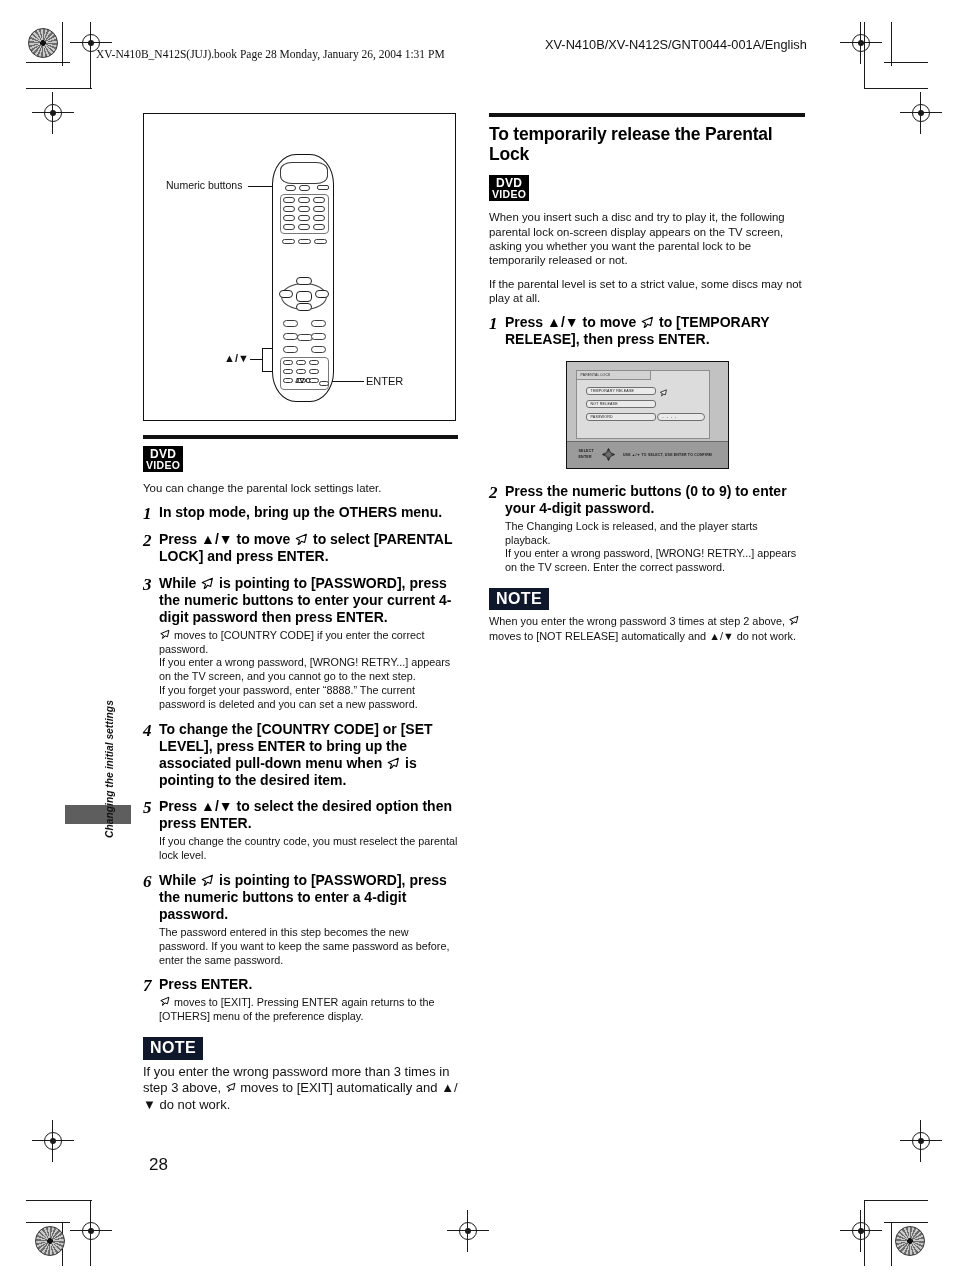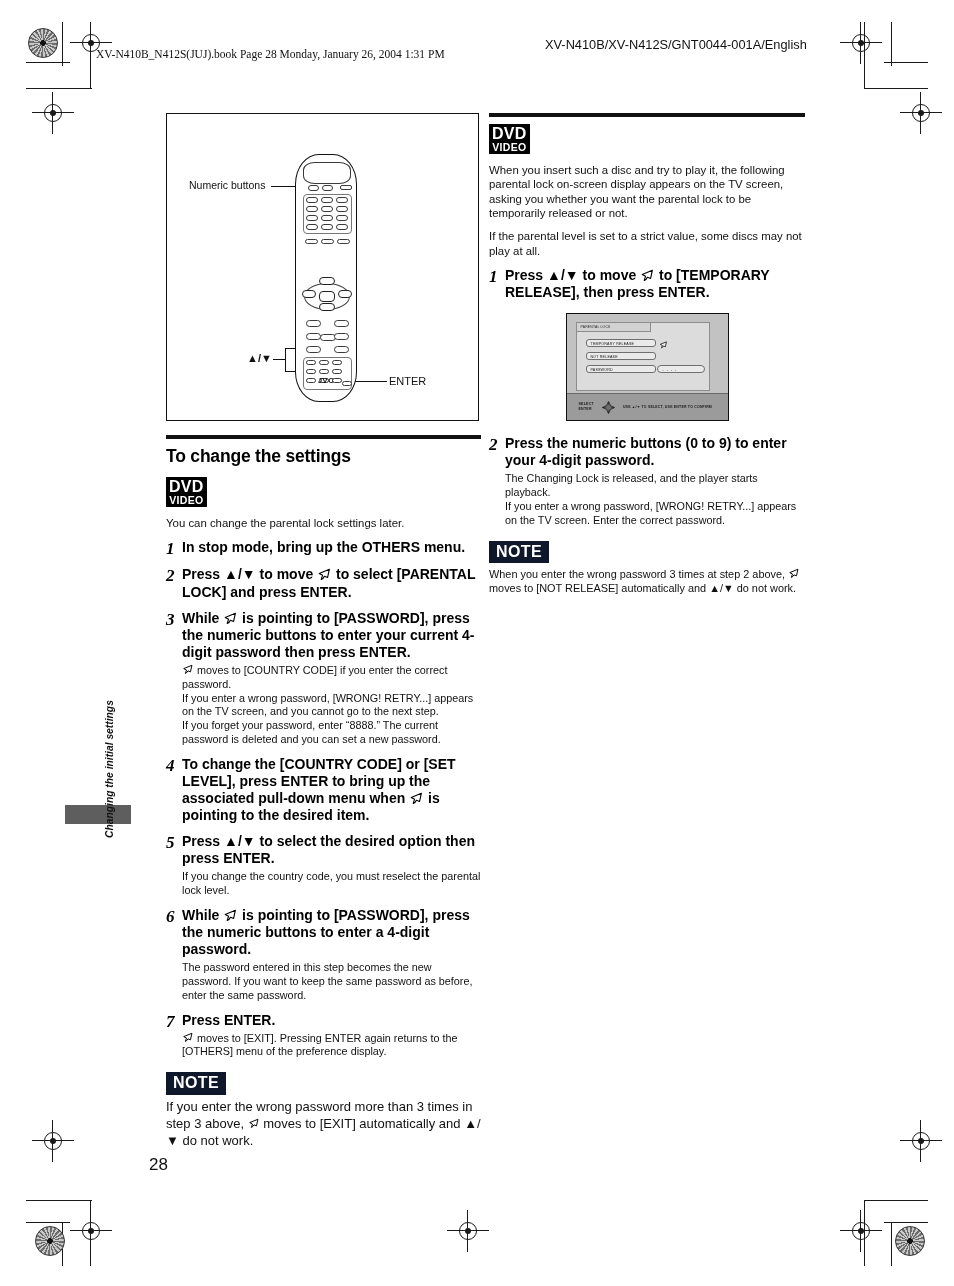--- a/index.html
+++ b/index.html
@@ -46,21 +46,21 @@
     font-family:"Liberation Serif", serif;
     font-size:11.5px; color:#111; white-space:nowrap;
   }
   .model-line {
     position:absolute; left:545px; top:37px;
     font-size:12.8px; color:#111; white-space:nowrap;
     font-family:"Liberation Sans", sans-serif;
   }
 
   
-  .col-left  { position:absolute; left:166px; top:113px; width:315px; }
+  .col-left  { position:absolute; left:143px; top:113px; width:315px; }
   .col-right { position:absolute; left:489px; top:113px; width:316px; }
 
   
   .fig-box {
     position:relative; width:313px; height:308px;
     border:1.4px solid #111; background:#fff;
   }
   .fig-label {
     position:absolute; font-size:10.5px; color:#111; white-space:nowrap;
   }
@@ -106,21 +106,21 @@
     margin:0 0 11px 0; line-height:1.15; color:#000;
   }
 
   
   .dvdlogo {
     display:inline-block; background:#000; color:#fff;
     padding:1.5px 3px 2px 3px; line-height:1.0;
     font-family:"Liberation Sans", sans-serif;
     font-weight:bold; letter-spacing:0.3px; margin-bottom:9px;
   }
-  .dvdlogo .l1 { font-size:16px; display:block; text-align:center; }
+  .dvdlogo .l1 { font-size:12px; display:block; text-align:center; }
   .dvdlogo .l2 { font-size:10.5px; display:block; text-align:center; }
 
   
   p.body {
     font-size:11.4px; line-height:1.26; margin:0 0 9px 0; color:#111;
   }
   p.sub {
     font-size:10.8px; line-height:1.28; margin:3px 0 0 0; color:#111;
   }
 
@@ -345,21 +345,20 @@
       <div class="btn" style="left:23px; top:223px; width:10px; height:5px;"></div>
       <div class="btn" style="left:36px; top:223px; width:10px; height:5px;"></div>
       <div class="btn" style="left:46px; top:226px; width:10px; height:5px;"></div>
 
       <div class="jvc">JVC</div>
     </div>
   </div>
 
   
   <div class="rule-thick" style="margin-top:14px;"></div>
-  <h2 class="sec">To change the settings</h2>
 
   <div class="dvdlogo">
     <span class="l1">DVD</span>
     <span class="l2">VIDEO</span>
   </div>
 
   <p class="body">You can change the parental lock settings later.</p>
 
   
   <div class="step">
@@ -438,20 +437,21 @@
   
   <div class="note-badge">NOTE</div>
   <p class="body" style="font-size:13px; line-height:1.3;"><span>If you enter the wrong password more than 3 times in step 3 above, </span><svg class="cur sm" viewBox="0 0 15 13">
         <path d="M12.4 1.2 L2.2 5.4 L5.6 7.2 L4.2 11.4 Q6.6 10.4 7.4 8.2 L10.6 9.4 Z" fill="#fff" stroke="#000" stroke-width="1.2" stroke-linejoin="round"></path>
       </svg><span> moves to [EXIT] automatically and ▲/▼ do not work.</span></p>
 </div>
 
 <div class="col-right">
 
   <div class="rule-thick"></div>
+  <h2 class="sec">To temporarily release the Parental Lock</h2>
 
   <div class="dvdlogo">
     <span class="l1">DVD</span>
     <span class="l2">VIDEO</span>
   </div>
 
   <p class="body">When you insert such a disc and try to play it, the following parental lock on-screen display appears on the TV screen, asking you whether you want the parental lock to be temporarily released or not.</p>
   <p class="body" style="margin-bottom:0;">If the parental level is set to a strict value, some discs may not play at all.</p>
 
   

